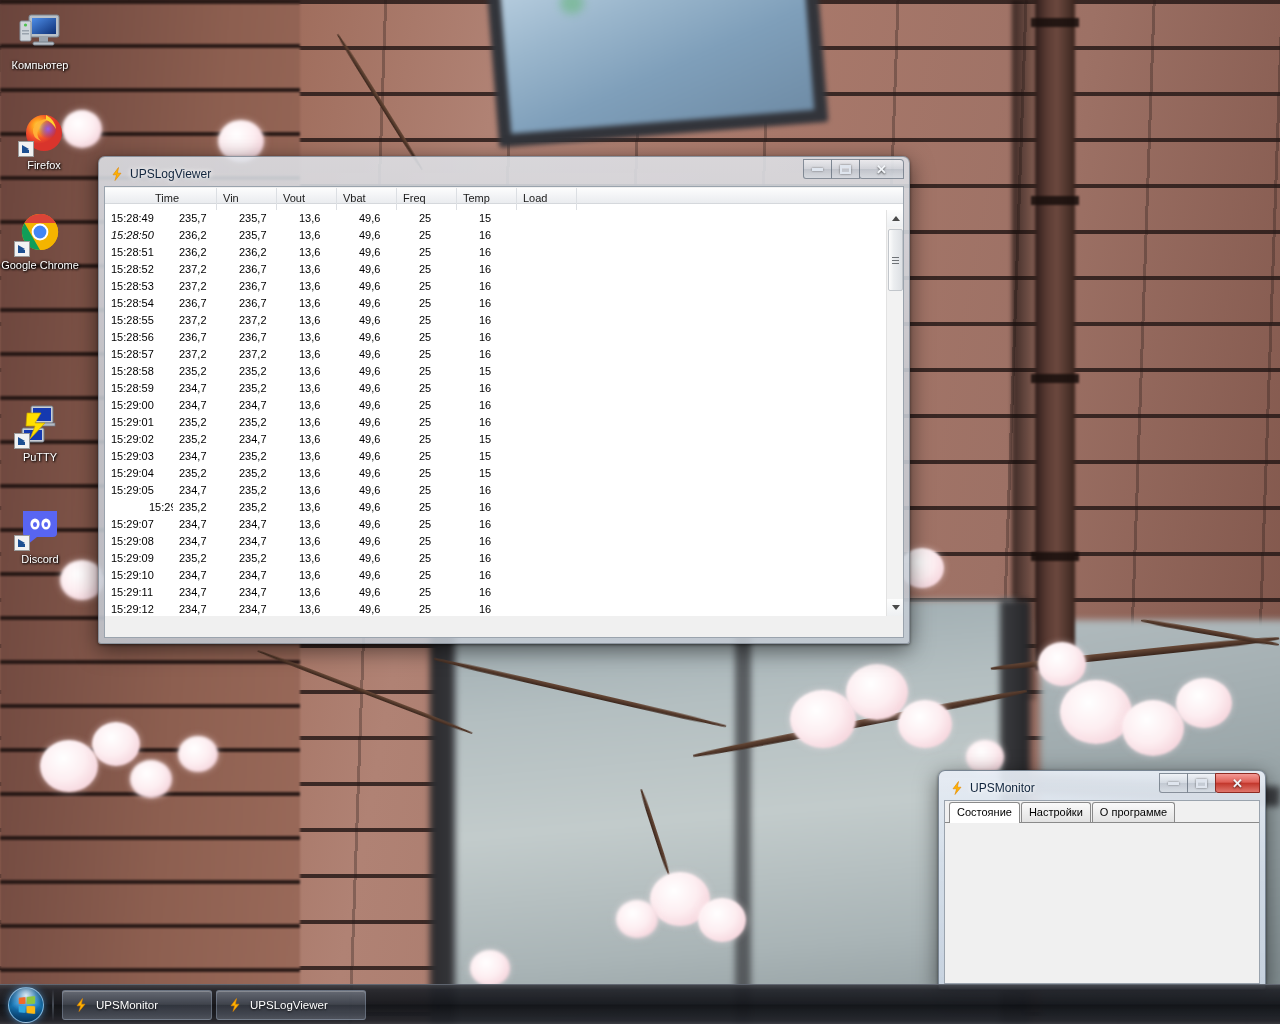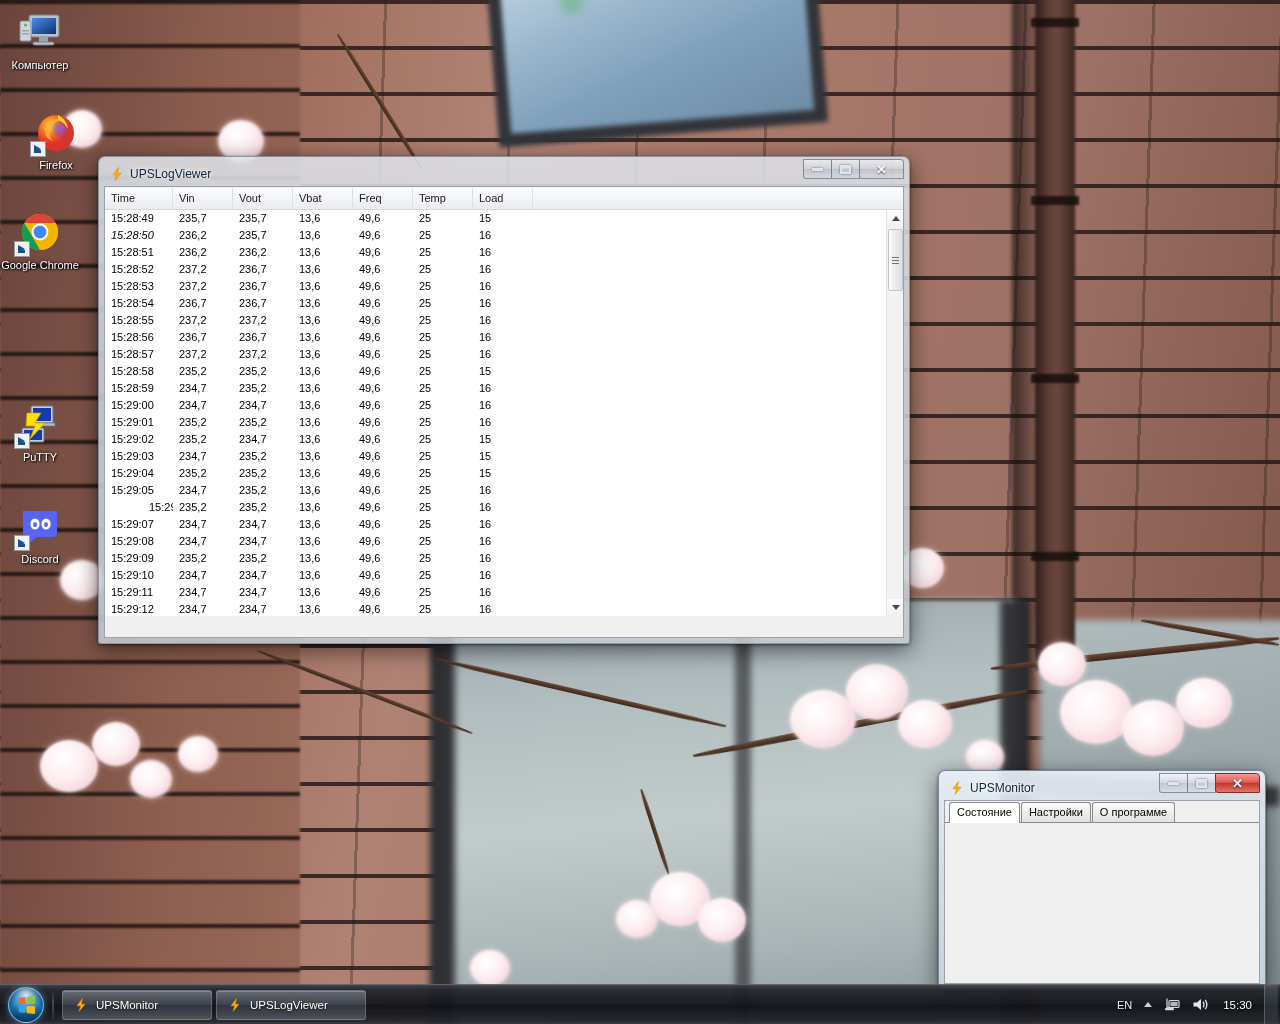--- a/index.html
+++ b/index.html
@@ -232,23 +232,24 @@
     font-size: 12px; color: #000; padding: 2px 9px; margin-left: 12px;
     line-height: 15px;
   }
   .menu-item:first-child { margin-left: 14px; }
   #lv-listview {
     position: relative; background: #ffffff;
     height: calc(100% - 21px);
     border-top: 1px solid #f0f0f0;
   }
   #lv-header {
-    display: flex; height: 22px;
+    display: flex; height: 16px;
     background: linear-gradient(180deg, #fdfdfd 0%, #f3f4f6 50%, #eaecef 100%);
     border-bottom: 1px solid #d5d8dc;
+    padding-left: 44px;
   }
   .hcell {
     font-size: 11px; color: #1a1a1a;
     padding: 4px 0 0 6px;
     border-right: 1px solid #dcdfe3;
     height: 22px;
   }
   .hcell.filler { flex: 1; border-right: none; }
   #lv-rows { position: absolute; left: 0; right: 18px; top: 22px; bottom: 0; overflow: hidden; }
   .lv-row { display: flex; height: 17px; }
@@ -476,21 +477,21 @@
         <rect x="16" y="33" width="21" height="3" rx="1.5" fill="#b9c0c8" stroke="#7b848e"></rect>
         <rect x="3" y="12" width="11" height="20" rx="1.5" fill="#cfd5db" stroke="#868e98"></rect>
         <circle cx="8.5" cy="16" r="1.6" fill="#4ec24e"></circle>
         <rect x="5" y="21" width="7" height="1.5" fill="#9aa3ad"></rect>
         <rect x="5" y="24" width="7" height="1.5" fill="#9aa3ad"></rect>
       </svg>
     </div>
     <div class="ico-label">Компьютер</div>
   </div>
 
-  <div class="desk-icon" style="left:16px; top:108px;">
+  <div class="desk-icon" style="left:4px; top:108px;">
     <div class="ico-box">
       <svg width="46" height="46" viewBox="0 0 46 46">
         <defs>
           <radialGradient id="ff1" cx="35%" cy="30%">
             <stop offset="0%" stop-color="#ffe14d"></stop>
               <stop offset="35%" stop-color="#ff9d1d"></stop>
             <stop offset="70%" stop-color="#f4512c"></stop>
               <stop offset="100%" stop-color="#d9342c"></stop>
           </radialGradient>
           <radialGradient id="ff2" cx="60%" cy="45%">
@@ -888,38 +889,15 @@
         <div class="tb-btn">
           <div class="tb-ico">
             <svg width="14" height="14" viewBox="0 0 14 14">
               <polygon points="8.5,0.5 3,7.8 6.6,7.8 5,13.5 11,6.2 7.4,6.2" fill="#ffb300" stroke="#e08600" stroke-width=".6"></polygon>
             </svg>
           </div>
           <div class="tb-label">UPSLogViewer</div>
         </div>
       </div>
 
-    <div id="tray">
-      <div class="tray-item">EN</div>
-      <div class="tray-item">
-          <span class="chev-up"></span>
-        </div>
-      <div class="tray-item">
-        <svg width="16" height="15" viewBox="0 0 16 15">
-          <rect x="5" y="3.5" width="10" height="7" rx="1" fill="none" stroke="#d3dae2" stroke-width="1.2"></rect>
-          <rect x="6.4" y="4.8" width="7.2" height="4.4" fill="#aeb8c2"></rect>
-          <path d="M3 1.5 v9 h4" fill="none" stroke="#d3dae2" stroke-width="1.2"></path>
-          <rect x="1" y="11" width="9" height="2.2" rx="1" fill="#d3dae2"></rect>
-        </svg>
-      </div>
-      <div class="tray-item">
-        <svg width="17" height="15" viewBox="0 0 17 15">
-          <polygon points="1.5,5.5 5,5.5 9,2 9,13 5,9.5 1.5,9.5" fill="#e2e8ef"></polygon>
-          <path d="M11 4.6 a5 5 0 0 1 0 5.8" fill="none" stroke="#e2e8ef" stroke-width="1.3"></path>
-          <path d="M13.2 2.8 a8 8 0 0 1 0 9.4" fill="none" stroke="#e2e8ef" stroke-width="1.3"></path>
-        </svg>
-      </div>
-      <div id="tray-clock">15:30</div>
-      <div id="show-desktop"></div>
-    </div>
   </div>
 
 </div>
 
 </body></html>

